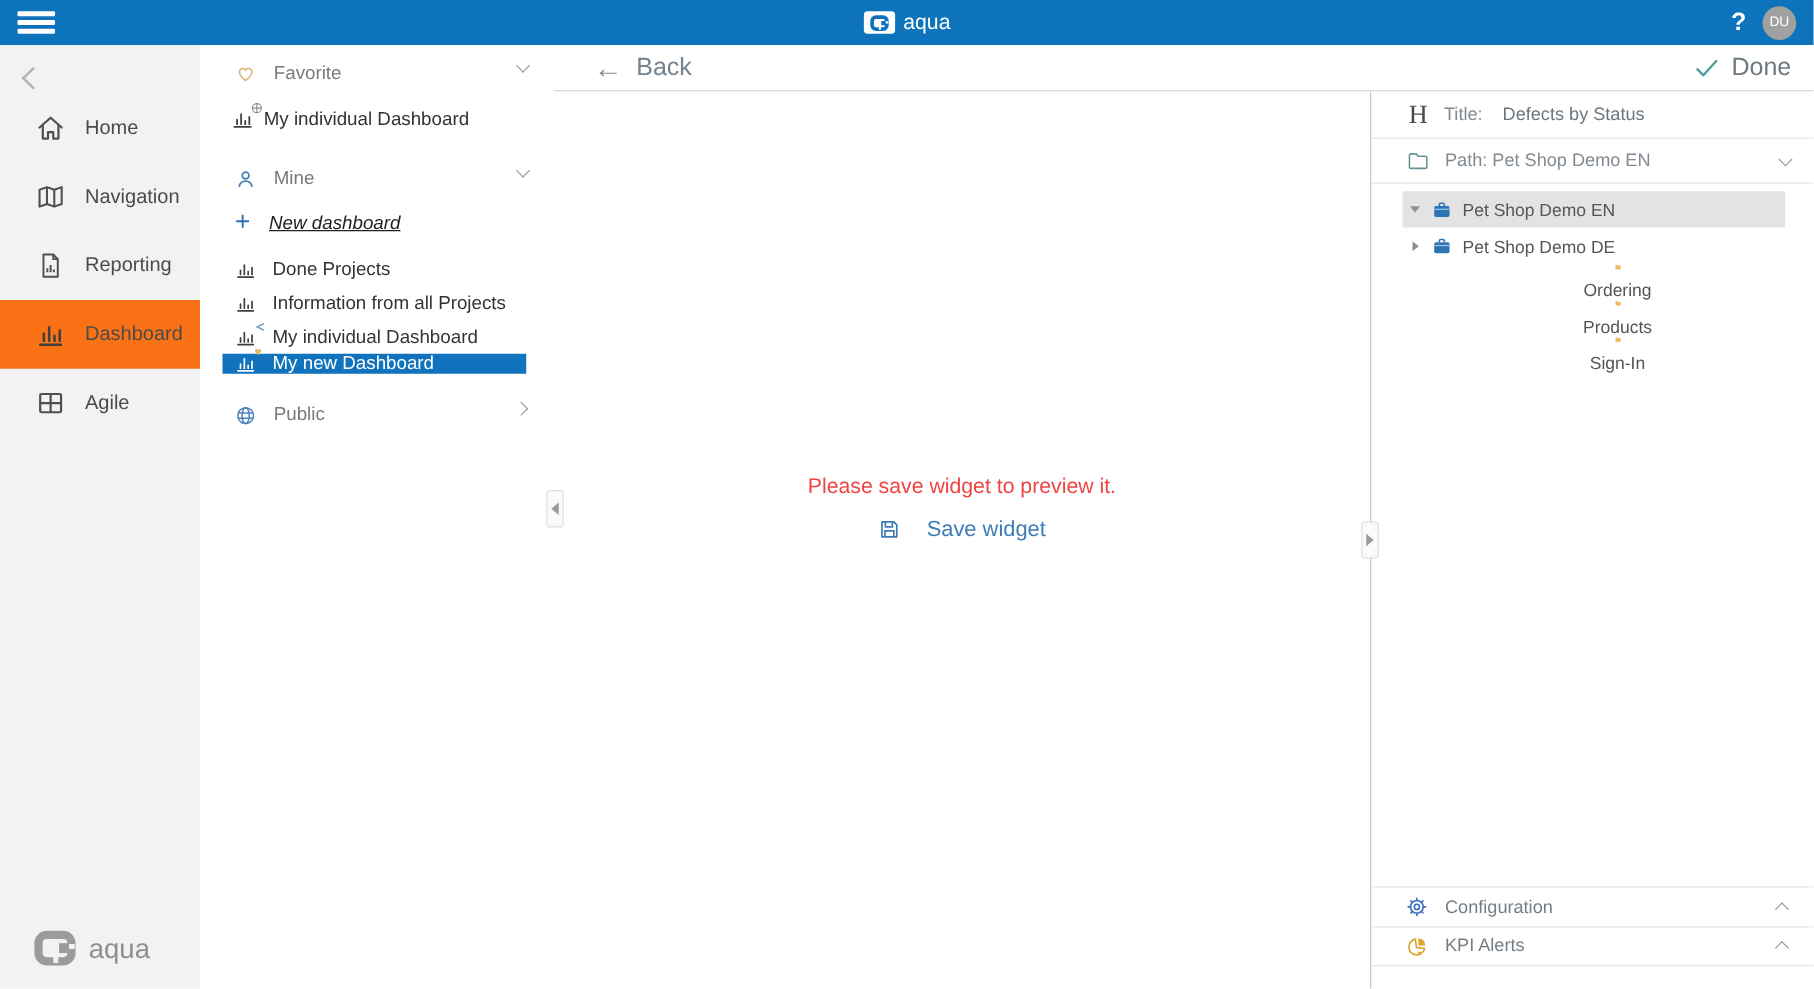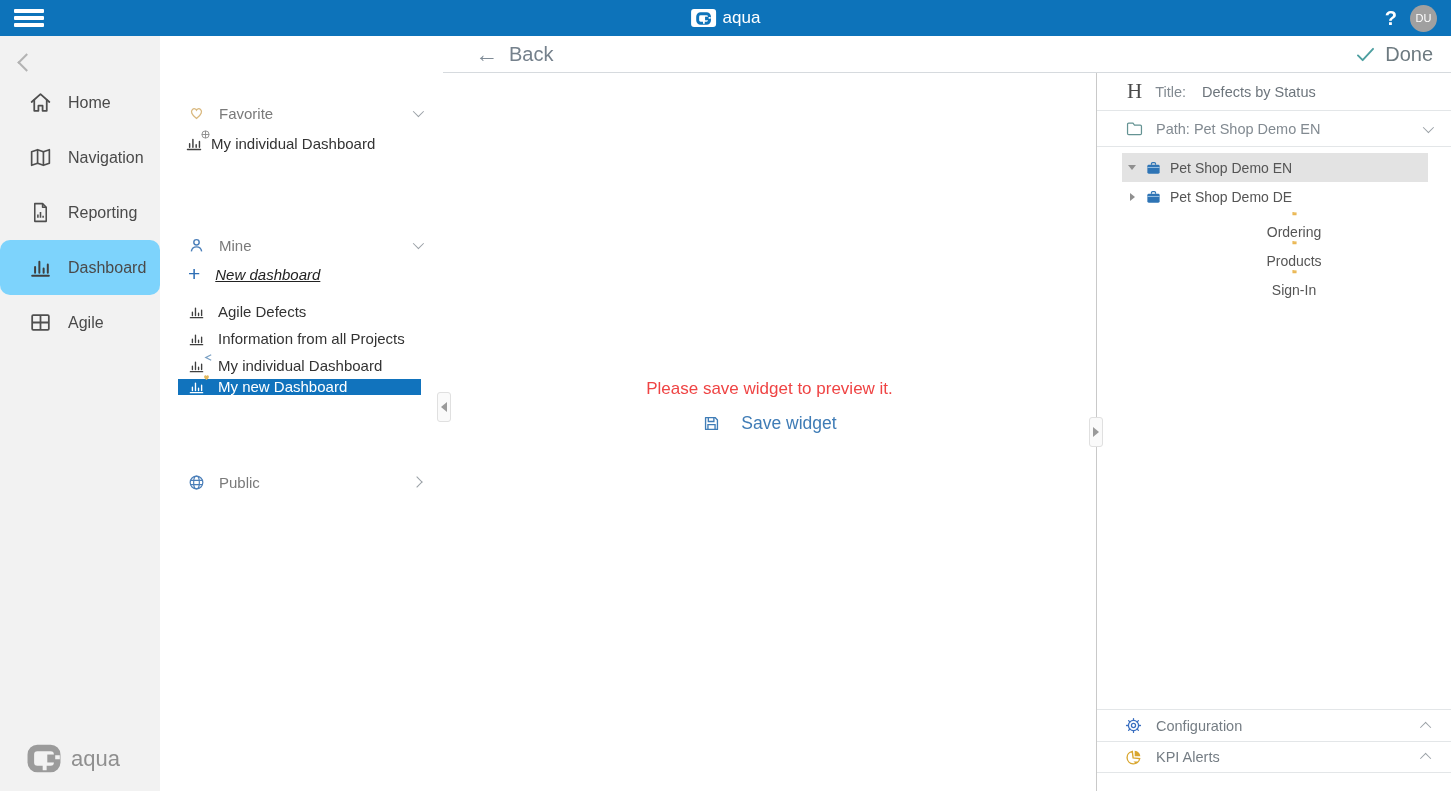--- a/index.html
+++ b/index.html
@@ -24,28 +24,28 @@
     color:#fff; font-size:11px; display:flex; align-items:center; justify-content:center; }
 
   
   .app-row { display:flex; height:755px; }
 
   
   .sidebar { width:160px; background:#f2f2f2; position:relative; flex:none; }
   .sb-back { padding:20px 0 6px 20px; }
   .nav-item { height:55px; display:flex; align-items:center; gap:15px;
     padding-left:28px; color:#4a4a4a; font-size:16px; cursor:pointer; }
-  .nav-item.selected { background:#7dd3fc;border-radius:10px; }
+  .nav-item.selected { background:#f97316; }
   .sb-footer { position:absolute; bottom:18px; left:26px; display:flex;
     align-items:center; gap:9px; color:#8f8f8f; font-size:22px; }
 
   
   .panel { width:283px; background:#fff; flex:none; padding-top:14px; }
-  .sec-head { height:30px; display:flex; align-items:center; gap:13px;
-    padding:0 22px 0 27px; color:#7a7a7a; font-size:15px; cursor:pointer;margin-top:48px; }
+  .sec-head { height:30px; display:flex; align-items:flex-start; gap:13px;
+    padding:0 22px 0 27px; color:#7a7a7a; font-size:15px; cursor:pointer; }
   .sec-head .grow { flex:1; }
   .fav-item { height:30px; display:flex; align-items:center; gap:8px;
     padding-left:25px; color:#333; font-size:15px; cursor:pointer; } .gap10 { height:10px; } .gap24 { height:24px; }
   .new-dash { height:28px; display:flex; align-items:center; gap:15px;
     padding-left:28px; cursor:pointer; }
   .new-dash .lbl { color:#222; font-size:15px; font-style:italic;
     text-decoration:underline; }
   .plus { color:#2f6fb5; font-size:21px; line-height:18px; font-weight:400; }
   .dash-item { height:27px; display:flex; align-items:center; gap:12px;
     padding-left:28px; color:#333; font-size:15px; cursor:pointer; }
@@ -261,21 +261,21 @@
 
     <div class="gap10"></div>
 
     <div class="dash-item">
       <span class="icon-wrap">
         <svg width="17" height="15" viewBox="0 0 24 22" fill="none" stroke="#3f3f3f" stroke-width="2" stroke-linecap="round">
           <path d="M3 20 H21"></path>
             <path d="M6 17 V12 M10.5 17 V6 M15 17 V13.5 M19.5 17 V9"></path>
         </svg>
       </span>
-      <span>Agile Defects</span>
+      <span>Done Projects</span>
     </div>
 
     <div class="dash-item">
       <span class="icon-wrap">
         <svg width="17" height="15" viewBox="0 0 24 22" fill="none" stroke="#3f3f3f" stroke-width="2" stroke-linecap="round">
           <path d="M3 20 H21"></path>
             <path d="M6 17 V12 M10.5 17 V6 M15 17 V13.5 M19.5 17 V9"></path>
         </svg>
       </span>
       <span>Information from all Projects</span>

